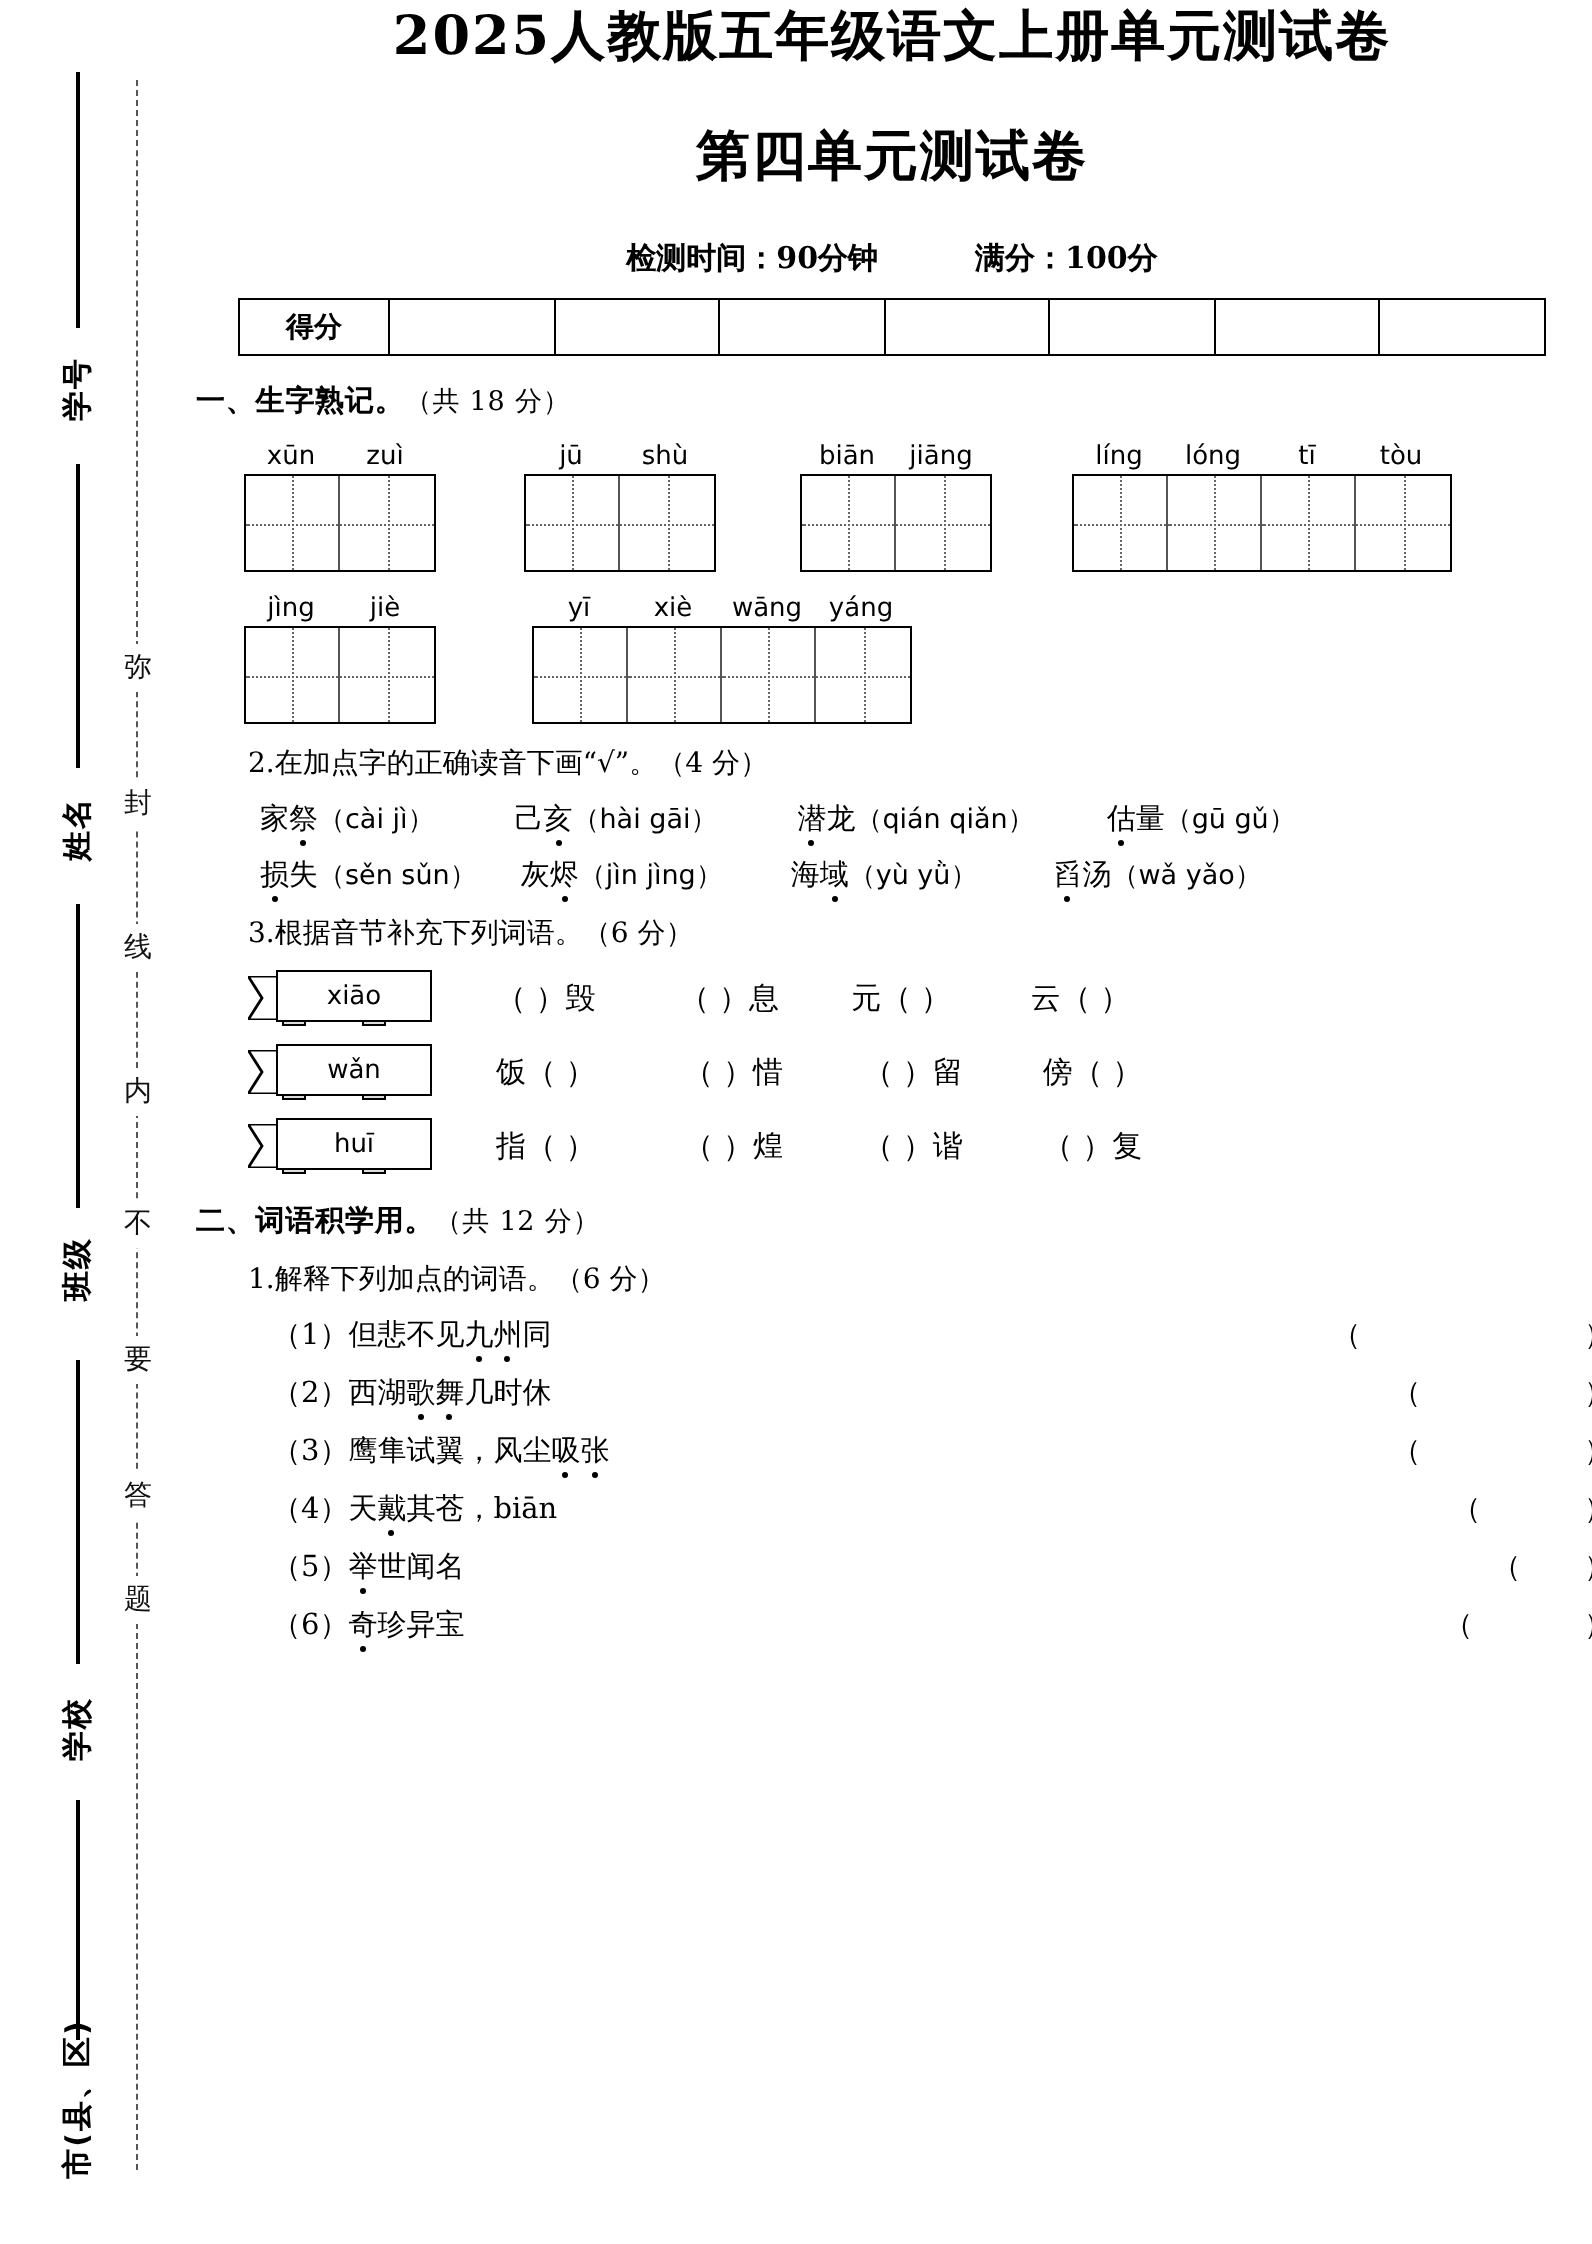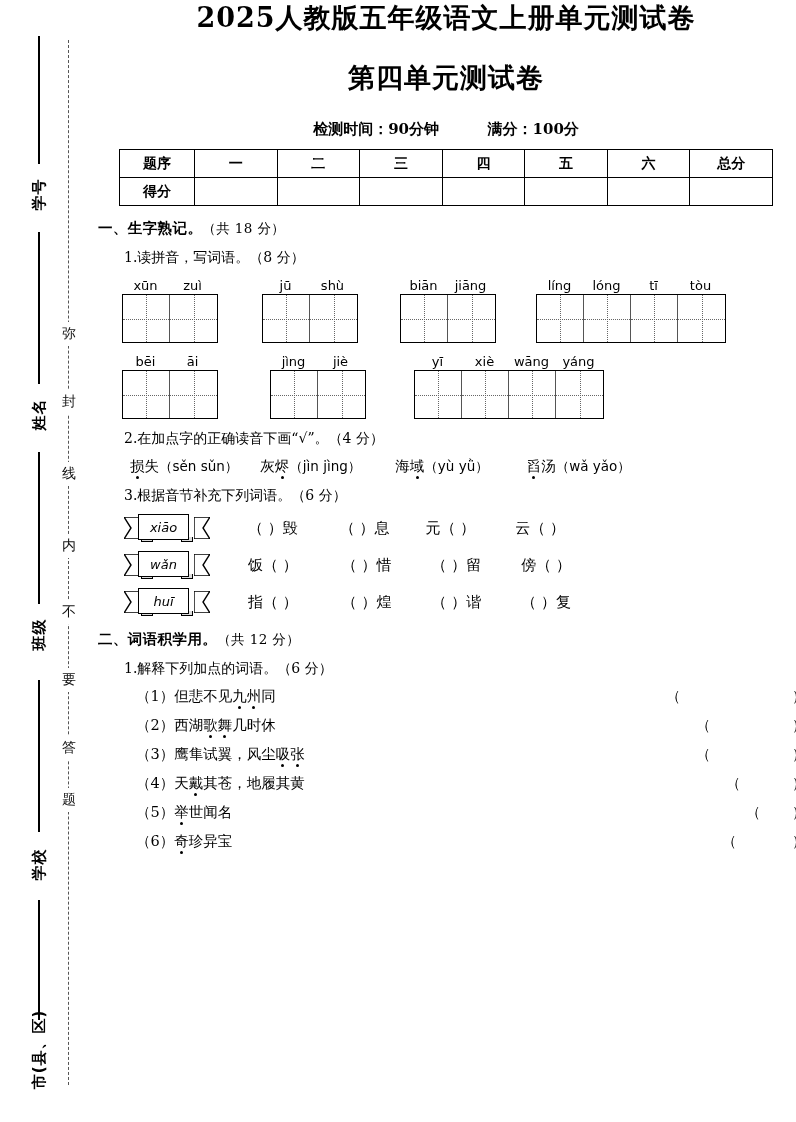--- a/index.html
+++ b/index.html
@@ -74,26 +74,25 @@
   .dotchar{position:relative;}
   .dotchar:after{
     content:"";position:absolute;left:50%;margin-left:-1.5px;bottom:-5px;
     width:3px;height:3px;border-radius:50%;background:#000;
   }
   .py{font-family:"DejaVu Sans","Liberation Sans",sans-serif;font-size:13.5px;}
   
   .rib-row{display:flex;align-items:center;margin:9px 0 0 28px;}
   .ribbon{position:relative;width:86px;height:28px;flex:0 0 86px;}
   .ribbon .plate{
-    position:absolute;left:14px;top:0;width:51px;height:26px;
+    position:absolute;left:14px;top:0;width:78px;height:26px;
     border:1.5px solid #000;background:#fff;box-sizing:border-box;
     display:flex;align-items:center;justify-content:center;
     font-family:"DejaVu Sans","Liberation Sans",sans-serif;font-size:13px;
     z-index:3;
-    font-style:italic;
   }
   .ribbon .tail{position:absolute;top:3px;width:16px;height:22px;z-index:1;}
   .ribbon .tail.l{left:0;}
   .ribbon .tail.r{right:0;}
   .ribbon .foot{position:absolute;bottom:0;width:10px;height:4px;
     border:1.2px solid #000;border-top:none;background:#ddd;z-index:2;}
   .ribbon .foot.l{left:17px;}
   .ribbon .foot.r{right:17px;}
   .rib-blanks{display:flex;font-size:15px;}
   .rib-blanks .b{white-space:nowrap;}
@@ -135,48 +134,37 @@
   <div class="title">2025人教版五年级语文上册单元测试卷</div>
   <div class="subtitle">第四单元测试卷</div>
   <div class="meta">
     <span>检测时间：90分钟</span>
     <span class="gap"></span>
     <span>满分：100分</span>
   </div>
 
   <table class="score">
     <tbody>
-        <tr>
-      <td class="hdr">题序</td>
-      <td>一</td>
-      <td>二</td>
-      <td>三</td>
-      <td>四</td>
-      <td>五</td>
-      <td>六</td>
-      <td>总分</td>
-    </tr>
     <tr>
       <td class="hdr">得分</td>
       <td></td>
       <td></td>
       <td></td>
       <td></td>
       <td></td>
       <td></td>
       <td></td>
     </tr>
   </tbody>
     </table>
 
   <div class="sec-h">
     <span>一、生字熟记。</span><span class="pt">（共 18 分）</span>
   </div>
 
-  <div class="q-h">1.读拼音，写词语。（8 分）</div>
 
   <div class="tzg-row" id="tzg-row-a">
       <div class="tzg-group" style="margin-right: 44px;">
         <div class="tzg-pinyin">
           <span style="width: 47px;">xūn</span>
           <span style="width: 47px;">zuì</span>
         </div>
         <div class="tzg-boxes">
           <div class="tzg-cell"></div>
           <div class="tzg-cell"></div>
@@ -211,30 +199,20 @@
         </div>
         <div class="tzg-boxes">
           <div class="tzg-cell"></div>
           <div class="tzg-cell"></div>
           <div class="tzg-cell"></div>
           <div class="tzg-cell"></div>
         </div>
       </div>
     </div>
   <div class="tzg-row" id="tzg-row-b">
-      <div class="tzg-group" style="margin-right: 52px;">
-        <div class="tzg-pinyin">
-          <span style="width: 47px;">bēi</span>
-          <span style="width: 47px;">āi</span>
-        </div>
-        <div class="tzg-boxes">
-          <div class="tzg-cell"></div>
-          <div class="tzg-cell"></div>
-        </div>
-      </div>
       <div class="tzg-group" style="margin-right: 48px;">
         <div class="tzg-pinyin">
           <span style="width: 47px;">jìng</span>
           <span style="width: 47px;">jiè</span>
         </div>
         <div class="tzg-boxes">
           <div class="tzg-cell"></div>
           <div class="tzg-cell"></div>
         </div>
       </div>
@@ -248,20 +226,26 @@
         <div class="tzg-boxes">
           <div class="tzg-cell"></div>
           <div class="tzg-cell"></div>
           <div class="tzg-cell"></div>
           <div class="tzg-cell"></div>
         </div>
       </div>
     </div>
 
   <div class="q-h">2.在加点字的正确读音下画“√”。（4 分）</div>
+  <div class="pron-row" id="pron-row-0">
+      <div class="pron-item" style="margin-right: 40px;"><span>家</span><span class="dotchar">祭</span><span class="py">（cài    jì）</span></div>
+      <div class="pron-item" style="margin-right: 40px;"><span>己</span><span class="dotchar">亥</span><span class="py">（hài    gāi）</span></div>
+      <div class="pron-item" style="margin-right: 36px;"><span class="dotchar">潜</span><span>龙</span><span class="py">（qián    qiǎn）</span></div>
+      <div class="pron-item"><span class="dotchar">估</span><span>量</span><span class="py">（gū    gǔ）</span></div>
+    </div>
   <div class="pron-row" id="pron-row-1">
       <div class="pron-item" style="margin-right: 22px;"><span class="dotchar">损</span><span>失</span><span class="py">（sěn    sǔn）</span></div>
       <div class="pron-item" style="margin-right: 34px;"><span>灰</span><span class="dotchar">烬</span><span class="py">（jìn    jìng）</span></div>
       <div class="pron-item" style="margin-right: 38px;"><span>海</span><span class="dotchar">域</span><span class="py">（yù    yǜ）</span></div>
       <div class="pron-item"><span class="dotchar">舀</span><span>汤</span><span class="py">（wǎ    yǎo）</span></div>
     </div>
 
   <div class="q-h">3.根据音节补充下列词语。（6 分）</div>
   <div id="ribbon-rows">
       <div class="rib-row">
@@ -337,21 +321,21 @@
         <span class="txt"><span>（2）</span><span>西湖</span><span class="dotchar">歌</span><span class="dotchar">舞</span><span>几时休</span></span>
         <span class="po" style="left:560px;">（</span>
         <span class="pc">）</span>
       </div>
       <div class="exp-item">
         <span class="txt"><span>（3）</span><span>鹰隼试翼，风尘</span><span class="dotchar">吸</span><span class="dotchar">张</span></span>
         <span class="po" style="left:560px;">（</span>
         <span class="pc">）</span>
       </div>
       <div class="exp-item">
-        <span class="txt"><span>（4）</span><span>天</span><span class="dotchar">戴</span><span>其苍，地履其黄</span></span>
+        <span class="txt"><span>（4）</span><span>天</span><span class="dotchar">戴</span><span>其苍，biān</span></span>
         <span class="po" style="left:590px;">（</span>
         <span class="pc">）</span>
       </div>
       <div class="exp-item">
         <span class="txt"><span>（5）</span><span class="dotchar">举</span><span>世闻名</span></span>
         <span class="po" style="left:610px;">（</span>
         <span class="pc">）</span>
       </div>
       <div class="exp-item">
         <span class="txt"><span>（6）</span><span class="dotchar">奇</span><span>珍异宝</span></span>

